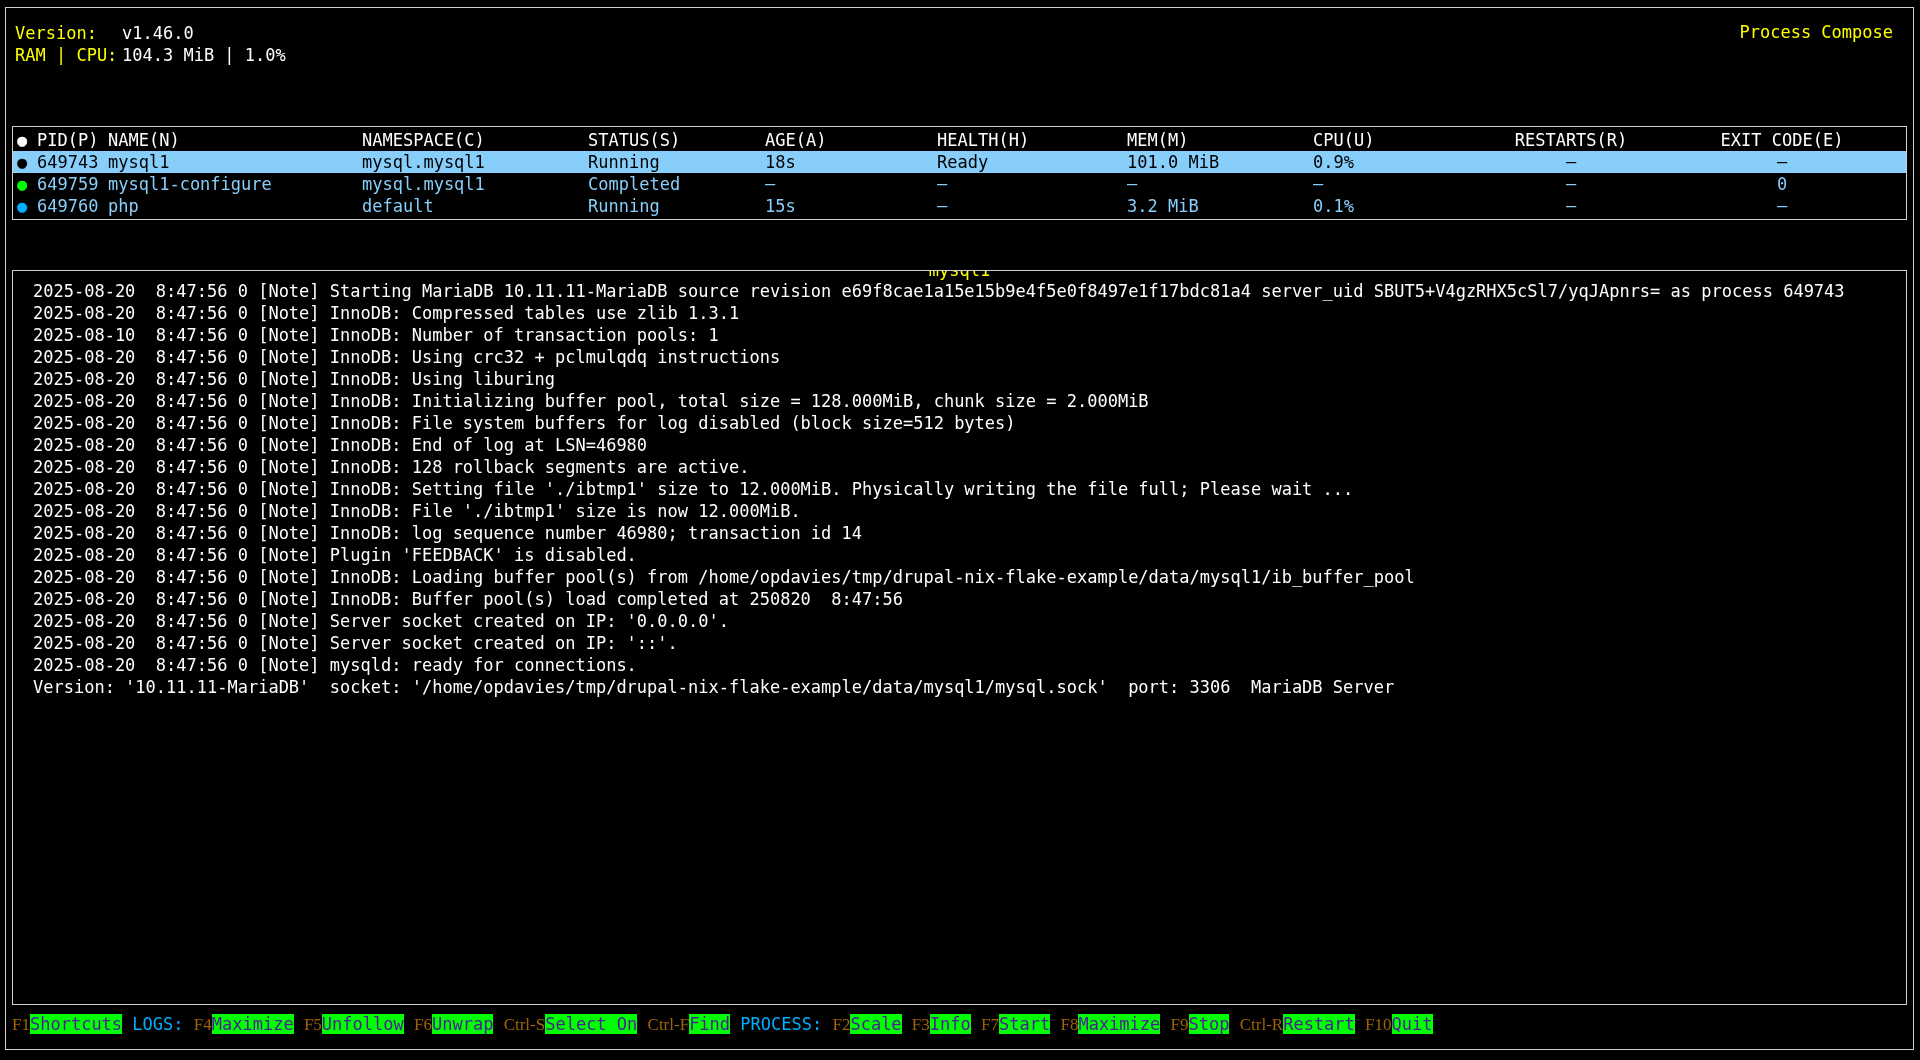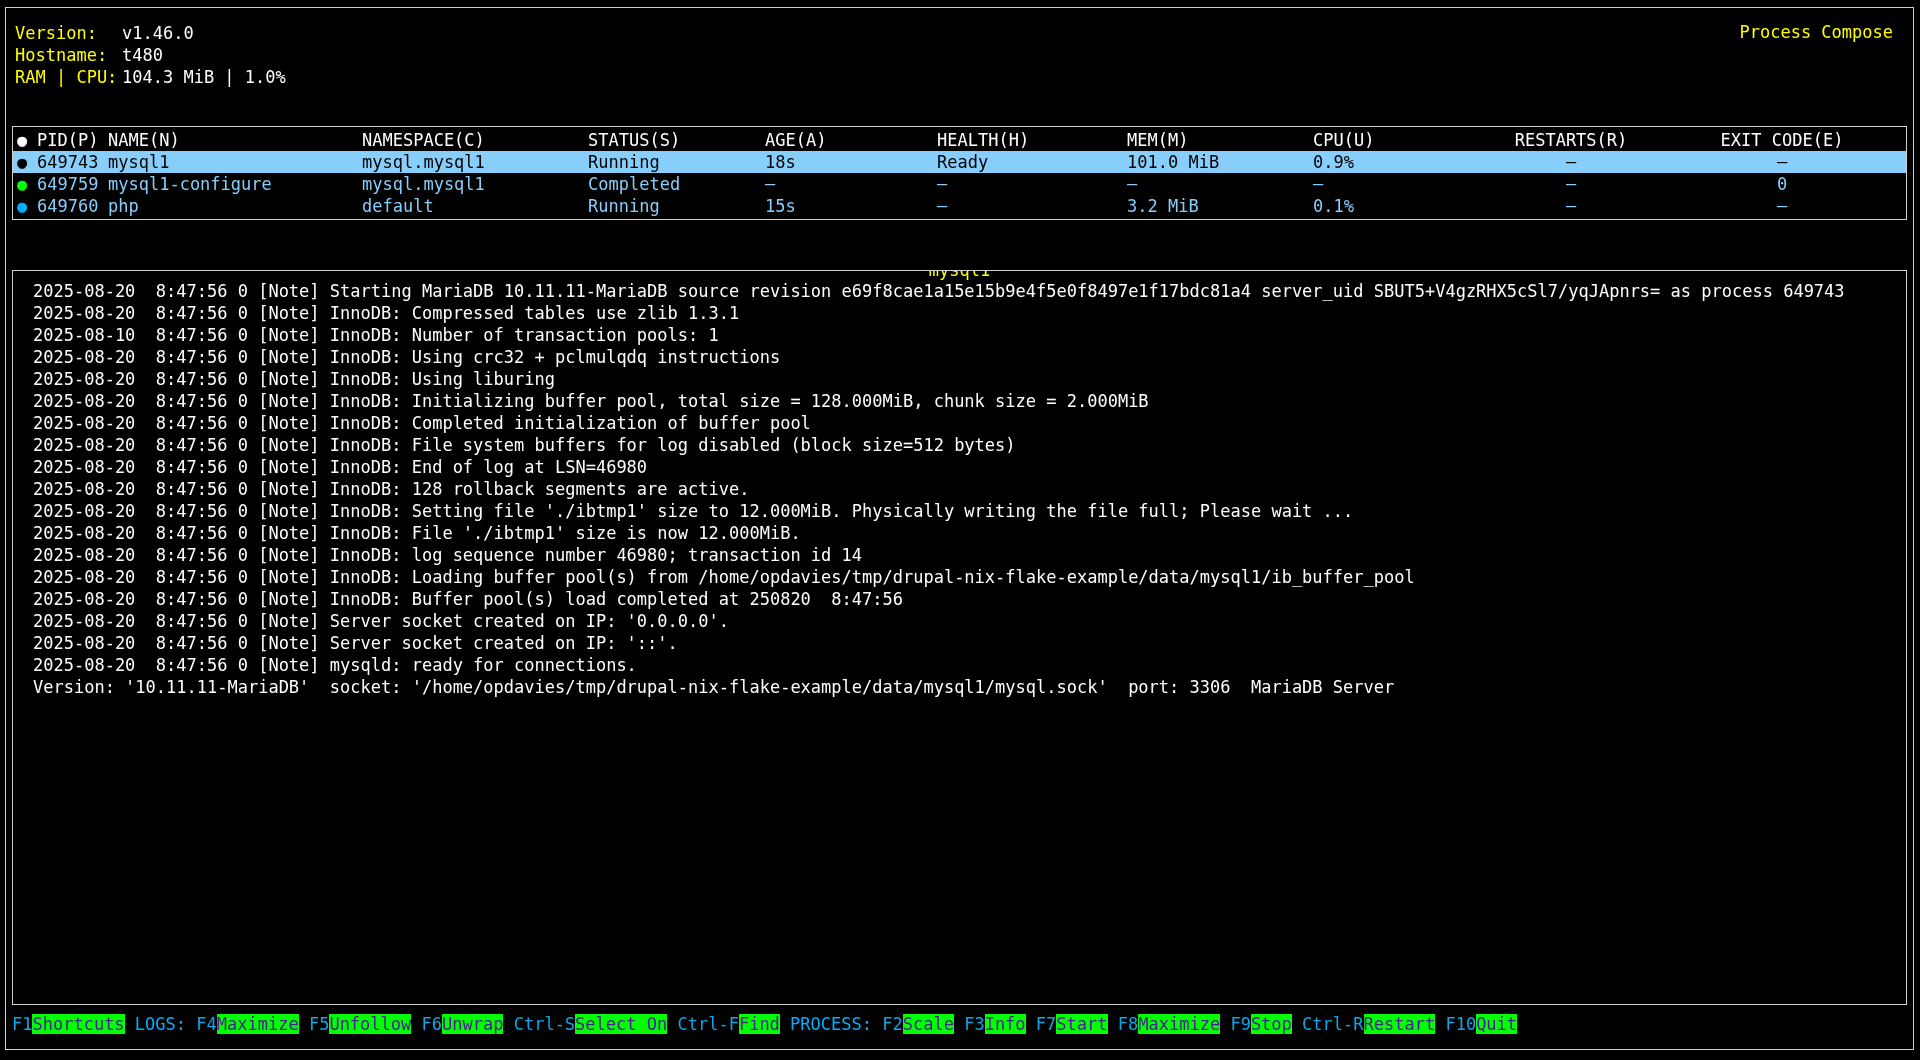--- a/index.html
+++ b/index.html
@@ -71,33 +71,32 @@
     position: absolute; top: -12px; left: 50%; transform: translateX(-50%);
     background: #000; color: var(--yellow);
     padding: 0 3px; line-height: 22px;
   }
   .log-line { white-space: pre; height: 22px; line-height: 22px; color: #fff; }
   
   .shortcut-bar {
     margin-top: 8px; height: 22px; line-height: 22px;
     white-space: pre; flex: 0 0 auto;
   }
-  .bar-key { color: #0ea5e9; }
+  .bar-key { color: #a16207; font-family: Liberation Serif, serif; }
   .bar-action { background: var(--green); color: #4c1d95; }
   .bar-section { color: var(--secblue); }
 </style>
 </head>
 <body>
 
 <div class="outer">
 
   <div class="top">
     <div id="header-fields">
         <div class="hline"><span class="hlabel">Version:</span><span class="hvalue">v1.46.0</span></div>
-        <div class="hline"><span class="hlabel">Hostname:</span><span class="hvalue">t480</span></div>
         <div class="hline"><span class="hlabel">RAM | CPU:</span><span class="hvalue">104.3 MiB | 1.0%</span></div>
       </div>
     <div class="apptitle">
       <span>Process Compose</span>
       <svg width="20" height="22" viewBox="0 0 16 18" aria-hidden="true">
         <path d="M8 0 C8.5 3.5 13 5.5 13 10 a5 5 0 0 1 -10 0 C3 7 5.5 5.5 6 3 C6.8 4.2 7.6 3 8 0 Z" fill="#ff8c1a"></path>
         <path d="M8 8 C9.5 10 10.5 10.8 10.5 12.5 a2.5 2.5 0 0 1 -5 0 C5.5 10.8 7 10.2 8 8 Z" fill="#ffd24d"></path>
       </svg>
     </div>
   </div>
@@ -113,27 +112,27 @@
 
   <div class="log-panel">
     <span class="log-title">mysql1</span>
     <div id="log-lines">
         <div class="log-line">2025-08-20  8:47:56 0 [Note] Starting MariaDB 10.11.11-MariaDB source revision e69f8cae1a15e15b9e4f5e0f8497e1f17bdc81a4 server_uid SBUT5+V4gzRHX5cSl7/yqJApnrs= as process 649743</div>
         <div class="log-line">2025-08-20  8:47:56 0 [Note] InnoDB: Compressed tables use zlib 1.3.1</div>
         <div class="log-line">2025-08-10  8:47:56 0 [Note] InnoDB: Number of transaction pools: 1</div>
         <div class="log-line">2025-08-20  8:47:56 0 [Note] InnoDB: Using crc32 + pclmulqdq instructions</div>
         <div class="log-line">2025-08-20  8:47:56 0 [Note] InnoDB: Using liburing</div>
         <div class="log-line">2025-08-20  8:47:56 0 [Note] InnoDB: Initializing buffer pool, total size = 128.000MiB, chunk size = 2.000MiB</div>
-        <div class="log-line">2025-08-20  8:47:56 0 [Note] InnoDB: Completed initialization of buffer pool</div>
         <div class="log-line">2025-08-20  8:47:56 0 [Note] InnoDB: File system buffers for log disabled (block size=512 bytes)</div>
         <div class="log-line">2025-08-20  8:47:56 0 [Note] InnoDB: End of log at LSN=46980</div>
         <div class="log-line">2025-08-20  8:47:56 0 [Note] InnoDB: 128 rollback segments are active.</div>
         <div class="log-line">2025-08-20  8:47:56 0 [Note] InnoDB: Setting file './ibtmp1' size to 12.000MiB. Physically writing the file full; Please wait ...</div>
         <div class="log-line">2025-08-20  8:47:56 0 [Note] InnoDB: File './ibtmp1' size is now 12.000MiB.</div>
         <div class="log-line">2025-08-20  8:47:56 0 [Note] InnoDB: log sequence number 46980; transaction id 14</div>
+        <div class="log-line">2025-08-20  8:47:56 0 [Note] Plugin 'FEEDBACK' is disabled.</div>
         <div class="log-line">2025-08-20  8:47:56 0 [Note] InnoDB: Loading buffer pool(s) from /home/opdavies/tmp/drupal-nix-flake-example/data/mysql1/ib_buffer_pool</div>
         <div class="log-line">2025-08-20  8:47:56 0 [Note] InnoDB: Buffer pool(s) load completed at 250820  8:47:56</div>
         <div class="log-line">2025-08-20  8:47:56 0 [Note] Server socket created on IP: '0.0.0.0'.</div>
         <div class="log-line">2025-08-20  8:47:56 0 [Note] Server socket created on IP: '::'.</div>
         <div class="log-line">2025-08-20  8:47:56 0 [Note] mysqld: ready for connections.</div>
         <div class="log-line">Version: '10.11.11-MariaDB'  socket: '/home/opdavies/tmp/drupal-nix-flake-example/data/mysql1/mysql.sock'  port: 3306  MariaDB Server</div>
       </div>
   </div>
 
   <div class="shortcut-bar" id="shortcut-bar"><span class="bar-item"><span class="bar-key">F1</span><span class="bar-action">Shortcuts</span></span> <span class="bar-section">LOGS: </span><span class="bar-item"><span class="bar-key">F4</span><span class="bar-action">Maximize</span></span> <span class="bar-item"><span class="bar-key">F5</span><span class="bar-action">Unfollow</span></span> <span class="bar-item"><span class="bar-key">F6</span><span class="bar-action">Unwrap</span></span> <span class="bar-item"><span class="bar-key">Ctrl-S</span><span class="bar-action">Select On</span></span> <span class="bar-item"><span class="bar-key">Ctrl-F</span><span class="bar-action">Find</span></span> <span class="bar-section">PROCESS: </span><span class="bar-item"><span class="bar-key">F2</span><span class="bar-action">Scale</span></span> <span class="bar-item"><span class="bar-key">F3</span><span class="bar-action">Info</span></span> <span class="bar-item"><span class="bar-key">F7</span><span class="bar-action">Start</span></span> <span class="bar-item"><span class="bar-key">F8</span><span class="bar-action">Maximize</span></span> <span class="bar-item"><span class="bar-key">F9</span><span class="bar-action">Stop</span></span> <span class="bar-item"><span class="bar-key">Ctrl-R</span><span class="bar-action">Restart</span></span> <span class="bar-item"><span class="bar-key">F10</span><span class="bar-action">Quit</span></span> </div>

